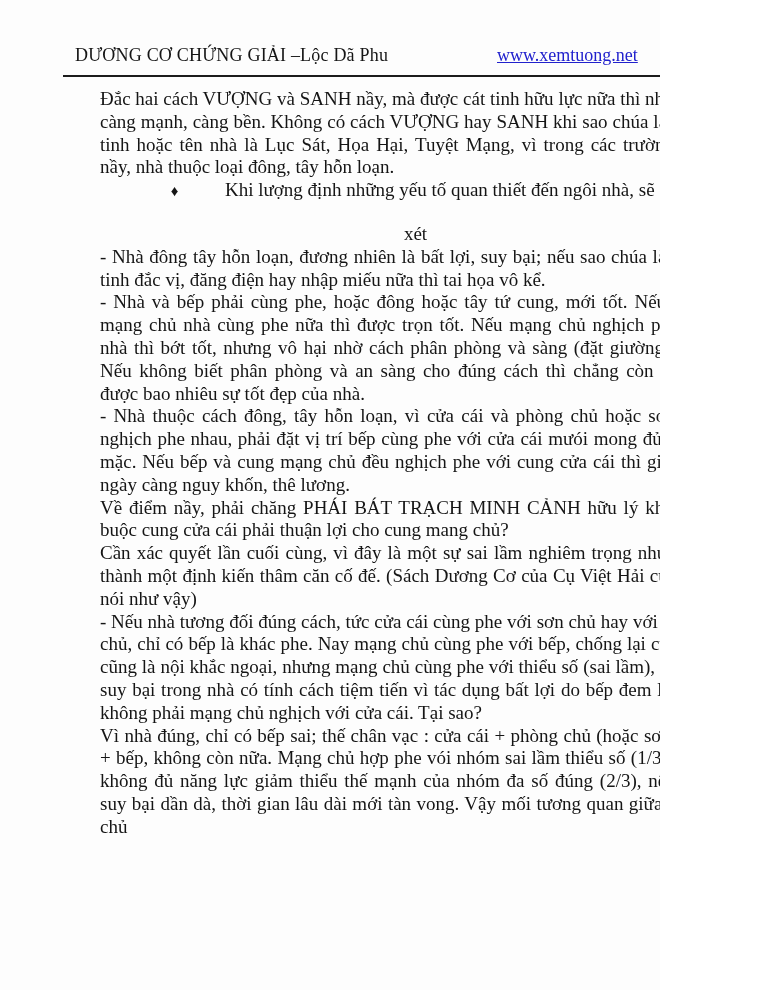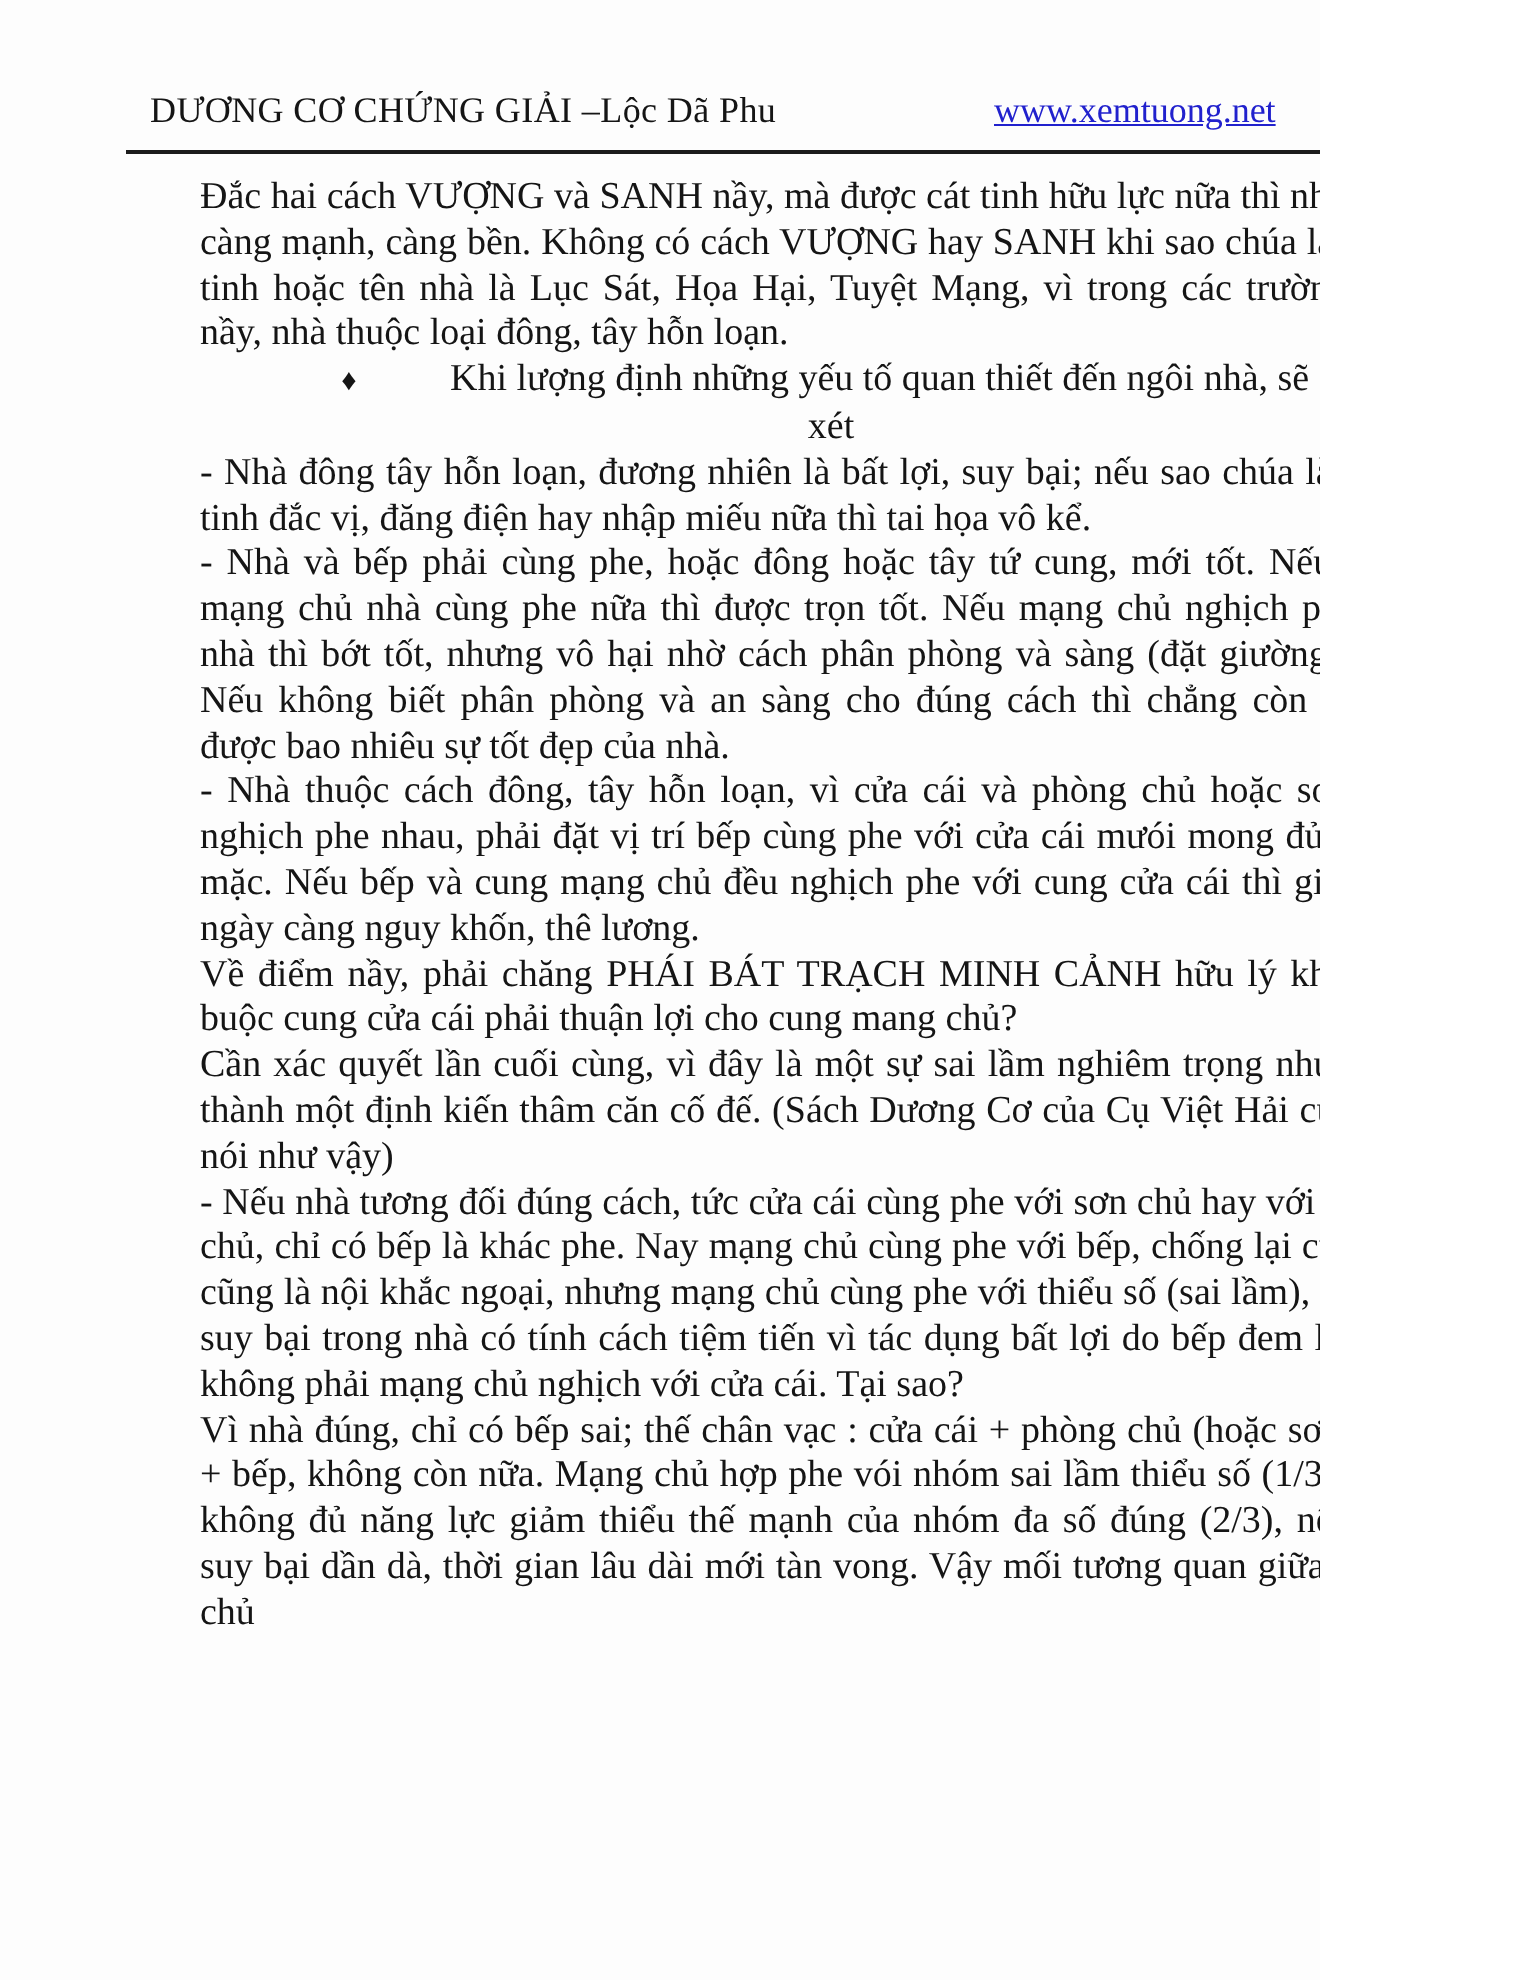--- a/index.html
+++ b/index.html
@@ -34,21 +34,21 @@
   .doc-body p { margin: 0; padding: 0; }
   
   .bullet-block { text-align: center; }
   .bullet-line1 { white-space: nowrap; }
   .bullet-sym {
     display: inline-block;
     margin-left: 24px;
     width: 101px;           
     font-size: 15px;
   }
-  .bullet-line2 { margin-left: 21px; }
+  .bullet-line2 { margin-left: 21px; margin-top: 20px; }
 </style>
 </head>
 <body>
 
 <div class="page">
 
   <header class="hdr">
     <span class="hdr-title">DƯƠNG CƠ CHỨNG GIẢI –Lộc Dã Phu</span>
     <a class="hdr-link">www.xemtuong.net</a>
     <span class="hdr-page">132</span>

